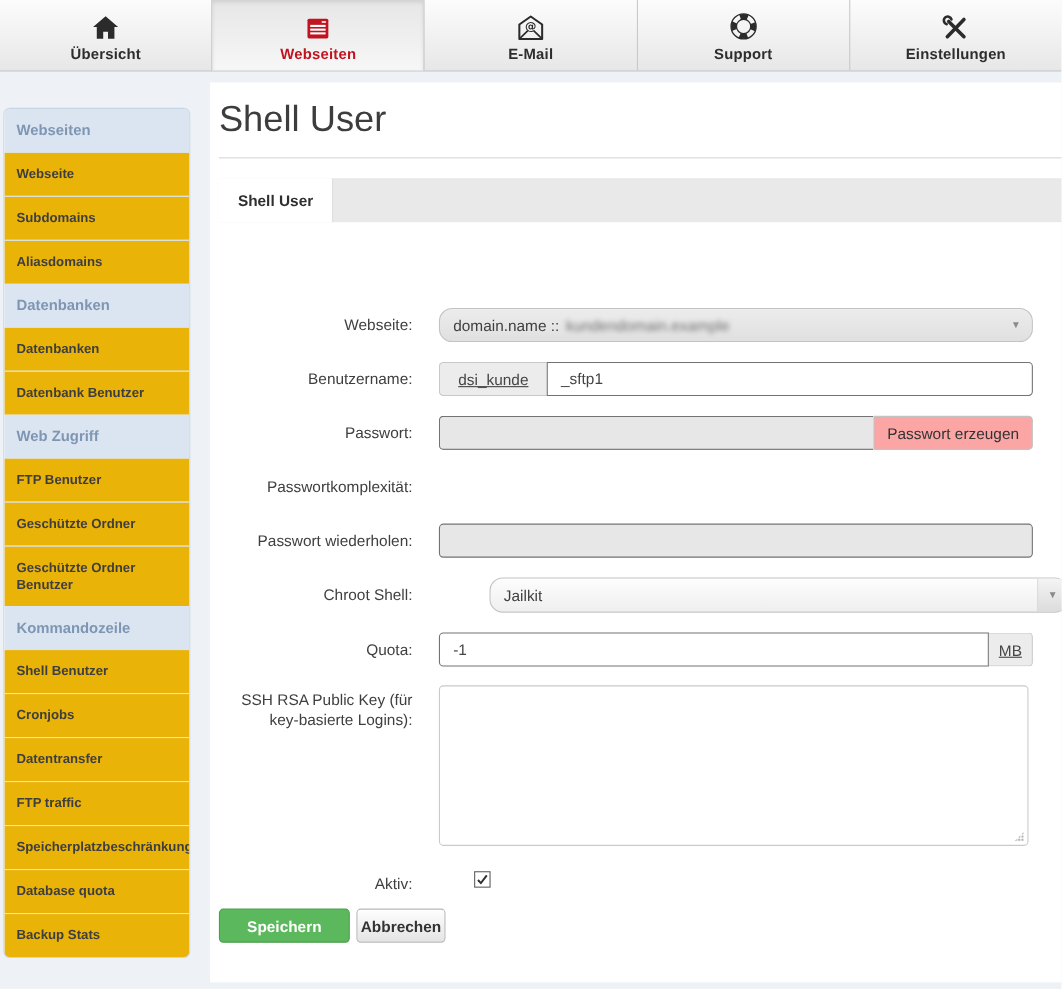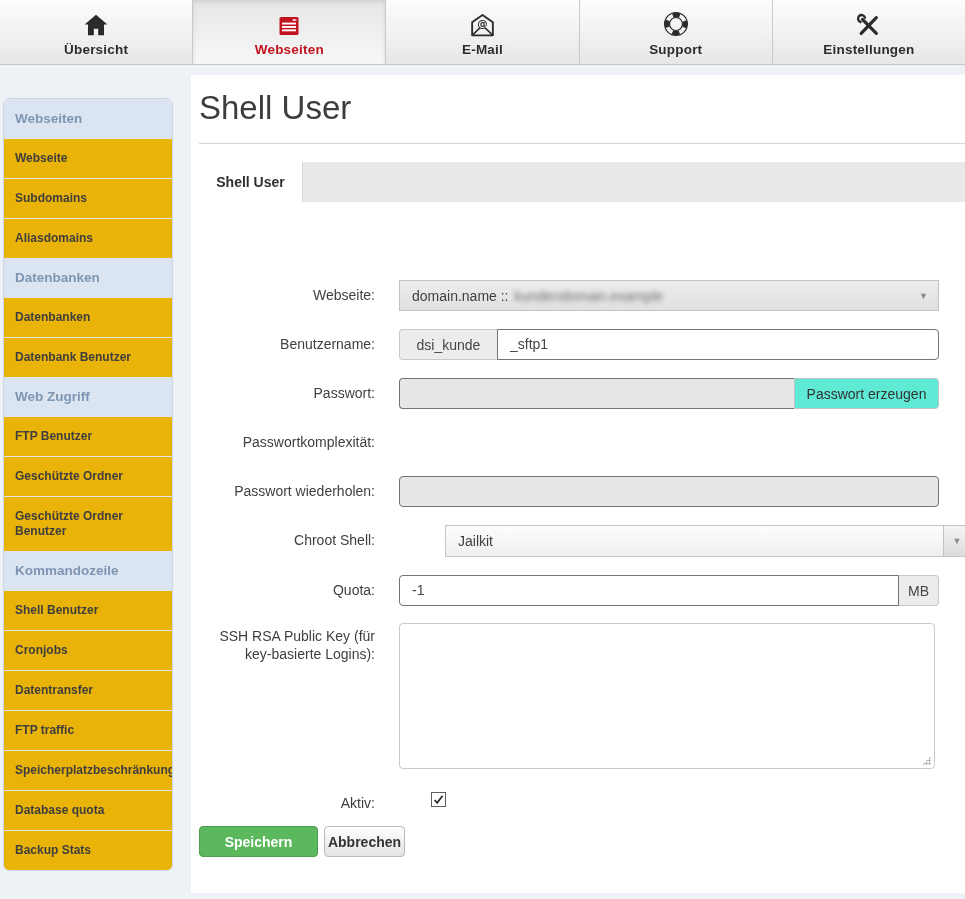--- a/index.html
+++ b/index.html
@@ -29,37 +29,37 @@
   .title-sep{margin:16px 0 0 8px;border:none;border-top:1px solid #d6d6d6;height:0;}
   .tabstrip{margin:18px 0 0 8px;height:40px;background:#e9e9e9;display:flex;}
   .tab{min-width:104px;background:#fff;display:flex;align-items:center;justify-content:center;font-size:14px;font-weight:bold;color:#2f2f2f;border-right:1px solid #d8d8d8;cursor:pointer;padding:0 14px;box-sizing:border-box;}
 
   
   .form{padding:78px 0 0 8px;}
   .frow{display:flex;align-items:flex-start;margin-bottom:18px;}
   .flabel{width:200px;min-width:200px;box-sizing:border-box;padding:6px 24px 0 0;text-align:right;font-size:14px;color:#3f3f3f;line-height:18px;}
   .fctrl{width:540px;position:relative;}
 
-  .selectbox{position:relative;box-sizing:border-box;height:31px;border:1px solid #c3c3c3;border-radius:0;display:flex;align-items:center;padding:0 26px 0 12px;font-size:14px;color:#3f3f3f;cursor:pointer;}
+  .selectbox{position:relative;box-sizing:border-box;height:31px;border:1px solid #c3c3c3;border-radius:12px;display:flex;align-items:center;padding:0 26px 0 12px;font-size:14px;color:#3f3f3f;cursor:pointer;}
   .selectbox.gray{background:linear-gradient(#ececec,#e0e0e0);}
   .selectbox.light{background:linear-gradient(#fdfdfd,#efefef);height:32px;}
   .caret{position:absolute;right:10px;top:50%;transform:translateY(-50%);font-size:9px;color:#8a8a8a;line-height:9px;}
   .arrowbox{position:absolute;right:0;top:0;bottom:0;width:26px;border-left:1px solid #c3c3c3;background:linear-gradient(#f4f4f4,#dcdcdc);border-radius:0 4px 4px 0;display:flex;align-items:center;justify-content:center;}
   .arrowbox .caret{position:static;transform:none;}
   .blurred{filter:blur(2.6px);opacity:.8;color:#555;margin-left:6px;}
 
   .igroup{display:flex;height:31px;}
-  .iaddon{box-sizing:border-box;border:1px solid #c8c8c8;background:#ececec;display:flex;align-items:center;justify-content:center;font-size:14px;color:#454545;height:31px;}
+  .iaddon{box-sizing:border-box;border:1px solid #c8c8c8;background:#ececec;display:flex;align-items:center;justify-content:center;font-size:14px;color:#454545;height:31px;text-decoration:underline;}
   .iaddon.left{border-radius:4px 0 0 4px;border-right:none;width:98px;}
   .iaddon.right{border-radius:0 4px 4px 0;border-left:none;width:40px;}
   .ifield{box-sizing:border-box;flex:1;border:1px solid #737373;background:#fff;font-size:14px;color:#444;padding:6px 12px 0 12px;height:31px;border-radius:4px;cursor:text;}
   .ifield.grouped-left{border-radius:0 4px 4px 0;}
   .ifield.grouped-right{border-radius:4px 0 0 4px;}
   .ifield.disabled{background:#e7e7e7;cursor:default;}
-  .gen-btn{box-sizing:border-box;width:145px;height:31px;border:1px solid #c3c3c3;background:#5eead4;border-radius:0 4px 4px 0;font-size:14px;color:#333;display:flex;align-items:center;justify-content:center;cursor:pointer;}
+  .gen-btn{box-sizing:border-box;width:145px;height:31px;border:1px solid #c3c3c3;background:#fca5a5;border-radius:0 4px 4px 0;font-size:14px;color:#333;display:flex;align-items:center;justify-content:center;cursor:pointer;}
 
   .txtarea{box-sizing:border-box;width:536px;height:146px;border:1px solid #cacaca;border-radius:4px;background:#fff;position:relative;cursor:text;}
   .resize-dots{position:absolute;right:3px;bottom:3px;width:9px;height:9px;background-image:radial-gradient(#b5b5b5 1px,transparent 1.3px);background-size:3px 3px;clip-path:polygon(100% 0,100% 100%,0 100%);}
 
   .frow.chroot{margin-top:12px;gap:46px;}
   .frow.quota{margin-bottom:17px;}
   .frow.aktiv{margin-top:8px;margin-bottom:0;justify-content:space-between;}
   .checkbox{width:15px;height:15px;box-sizing:border-box;border:1px solid #5f5f5f;background:#fff;display:inline-flex;align-items:center;justify-content:center;margin-top:5px;cursor:pointer;}
 
   .btnrow{display:flex;justify-content:flex-start;gap:6px;padding-right:23px;margin-top:14px;}

